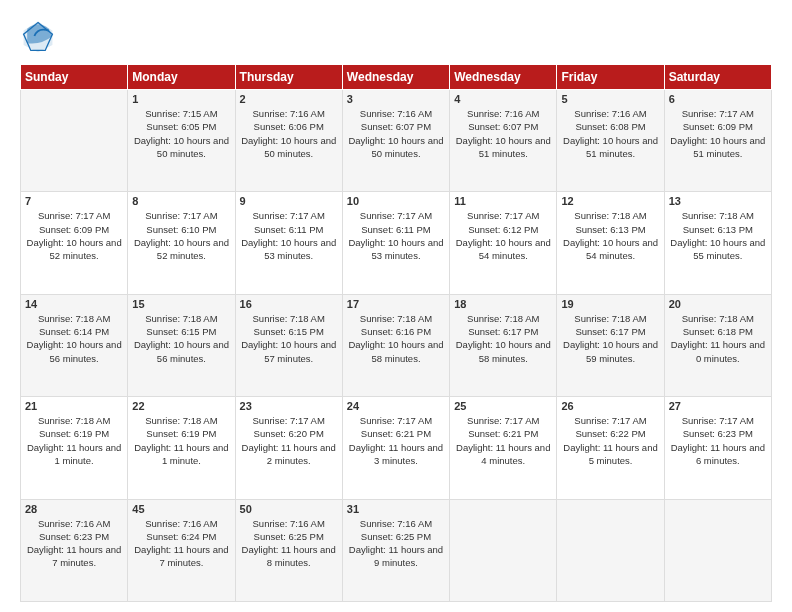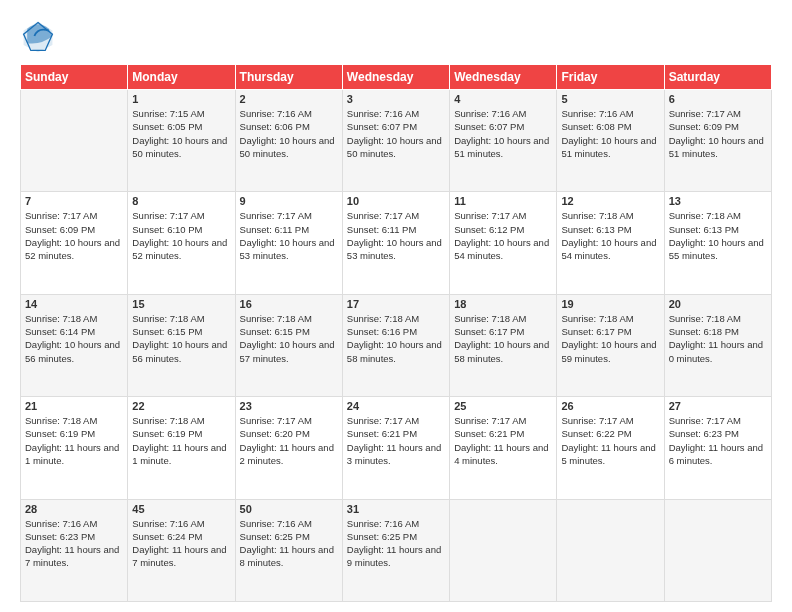--- a/index.html
+++ b/index.html
@@ -60,21 +60,21 @@
       font-size: 16px;
       color: #444;
     }
     table {
       width: 100%;
       border-collapse: collapse;
       table-layout: fixed;
       flex: 1;
     }
     thead tr th {
-      background-color: #ef4444;
+      background-color: #b91c1c;
       color: #fff;
       font-size: 12px;
       font-weight: bold;
       padding: 5px 4px;
       text-align: left;
       border: 1px solid #fff;
     }
     tbody tr td {
       vertical-align: top;
       font-size: 9.5px;
@@ -90,20 +90,21 @@
       background-color: #fff;
     }
     .day-num {
       font-weight: bold;
       font-size: 11px;
       display: block;
       margin-bottom: 2px;
     }
     .cell-info {
       line-height: 1.4;
+      text-align: center;
     }
   </style>
 </head>
 <body>
 
 <div class="page">
   <div class="header">
     <div class="logo">
       <svg class="logo-icon" viewBox="0 0 40 40">
         <polygon points="20,4 36,14 36,30 20,38 4,30 4,14" fill="#1a6fb5" opacity="0.15"></polygon>

